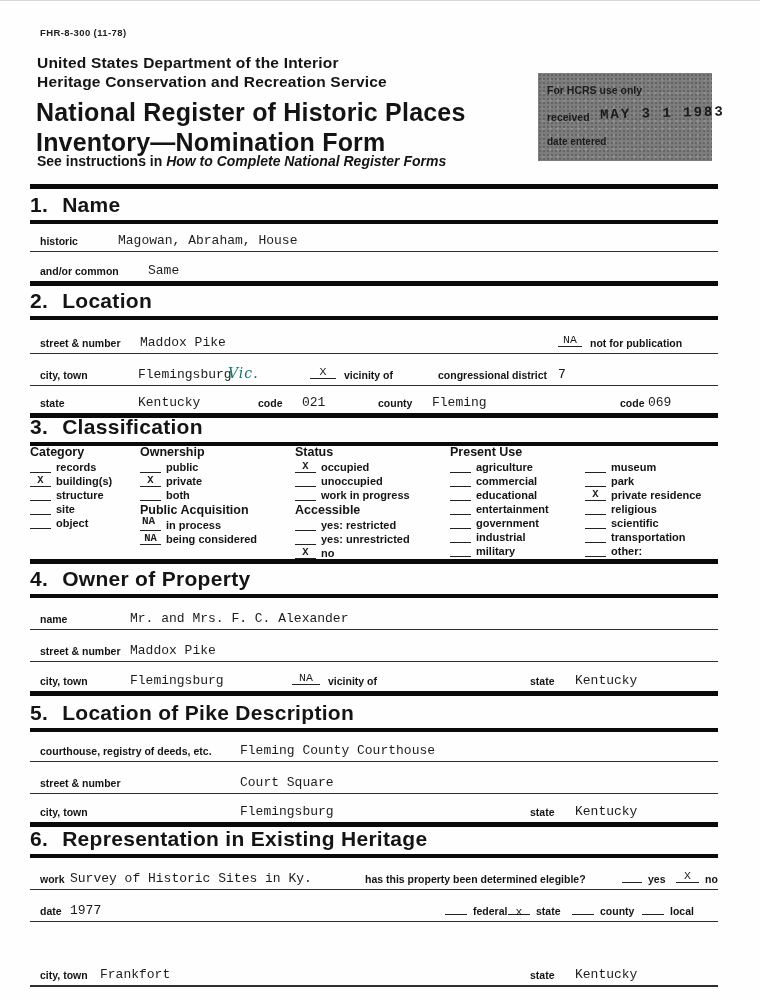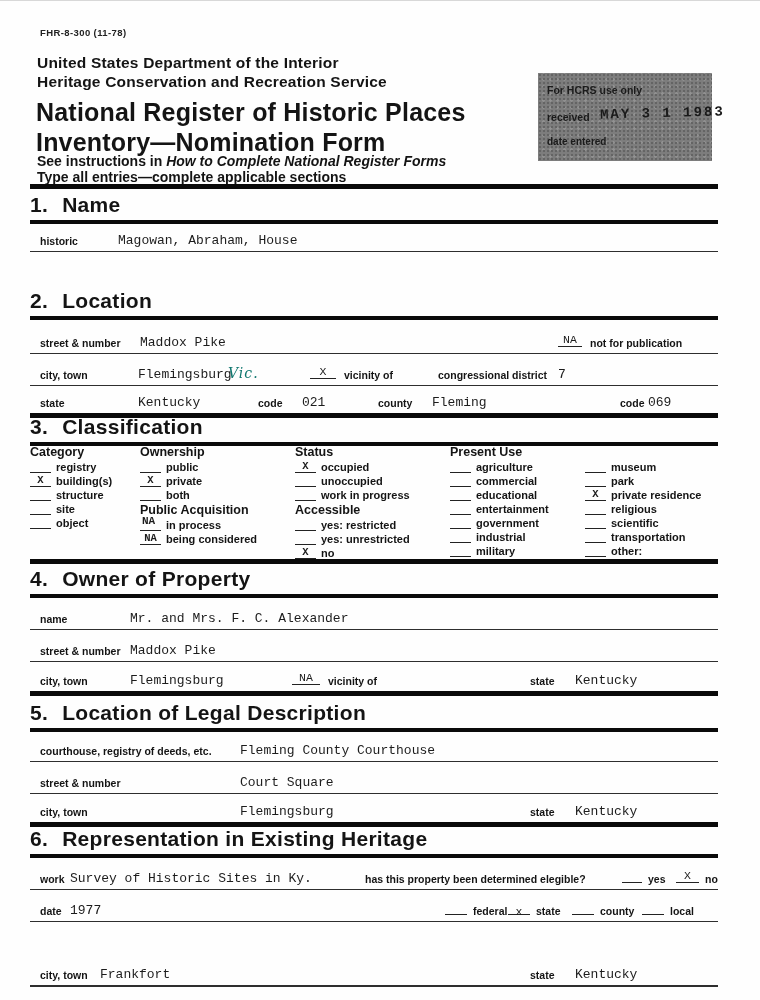--- a/index.html
+++ b/index.html
@@ -119,38 +119,41 @@
   <div class="agency">
     <div>United States Department of the Interior</div>
     <div>Heritage Conservation and Recreation Service</div>
   </div>
   <div class="bigtitle">
     <div>National Register of Historic Places</div>
     <div>Inventory—Nomination Form</div>
   </div>
   <div class="instr">
     <div><span>See instructions in </span><span class="it">How to Complete National Register Forms</span></div>
-    <div>Type all entries—complete applicable sections</div>
   </div>
 
   <div class="stamp">
     <div class="s-line1">For HCRS use only</div>
     <div class="s-received">received</div>
     <div class="s-date">MAY 3 1 1983</div>
     <div class="s-entered">date entered</div>
   </div>
 
   <div class="toprule" style="top:183px"></div>
 
   <div class="sechead" style="top:192px">
     <span class="num">1.</span><span>Name</span>
   </div>
   <div class="row" style="top:222px;height:28px">
     <span class="lab" style="left:10px">historic</span>
     <span class="val" style="left:88px">Magowan, Abraham, House</span>
+  </div>
+  <div class="row thick" style="top:252px;height:28px">
+    <span class="lab" style="left:10px">and/or common</span>
+    <span class="val" style="left:118px">Same</span>
   </div>
 
   <div class="sechead" style="top:288px">
     <span class="num">2.</span><span>Location</span>
   </div>
   <div class="row" style="top:322px;height:30px">
     <span class="lab" style="left:10px">street &amp; number</span>
     <span class="val" style="left:110px">Maddox Pike</span>
     <span class="blank" style="left:528px;width:24px">NA</span>
     <span class="lab" style="left:560px">not for publication</span>
@@ -177,21 +180,21 @@
 
   <div class="sechead" style="top:414px">
     <span class="num">3.</span><span>Classification</span>
   </div>
   <div class="classif">
 
     <div class="col" style="left:0;width:108px">
       <div class="colhead">Category</div>
       <div>
 
-          <div class="ck"><span class="ckmark"></span><span>registry</span></div>
+          <div class="ck"><span class="ckmark"></span><span>records</span></div>
 
           <div class="ck"><span class="ckmark">X</span><span>building(s)</span></div>
 
           <div class="ck"><span class="ckmark"></span><span>structure</span></div>
 
           <div class="ck"><span class="ckmark"></span><span>site</span></div>
 
           <div class="ck"><span class="ckmark"></span><span>object</span></div>
         </div>
     </div>
@@ -295,21 +298,21 @@
   <div class="row thick" style="top:662px;height:28px">
     <span class="lab" style="left:10px">city, town</span>
     <span class="val" style="left:100px">Flemingsburg</span>
     <span class="blank" style="left:262px;width:28px">NA</span>
     <span class="lab" style="left:298px">vicinity of</span>
     <span class="lab" style="left:500px">state</span>
     <span class="val" style="left:545px">Kentucky</span>
   </div>
 
   <div class="sechead" style="top:700px">
-    <span class="num">5.</span><span>Location of Legal Description</span>
+    <span class="num">5.</span><span>Location of Pike Description</span>
   </div>
   <div class="row" style="top:730px;height:30px">
     <span class="lab" style="left:10px">courthouse, registry of deeds, etc.</span>
     <span class="val" style="left:210px">Fleming County Courthouse</span>
   </div>
   <div class="row" style="top:762px;height:30px">
     <span class="lab" style="left:10px">street &amp; number</span>
     <span class="val" style="left:210px">Court Square</span>
   </div>
   <div class="row thick" style="top:794px;height:27px">

